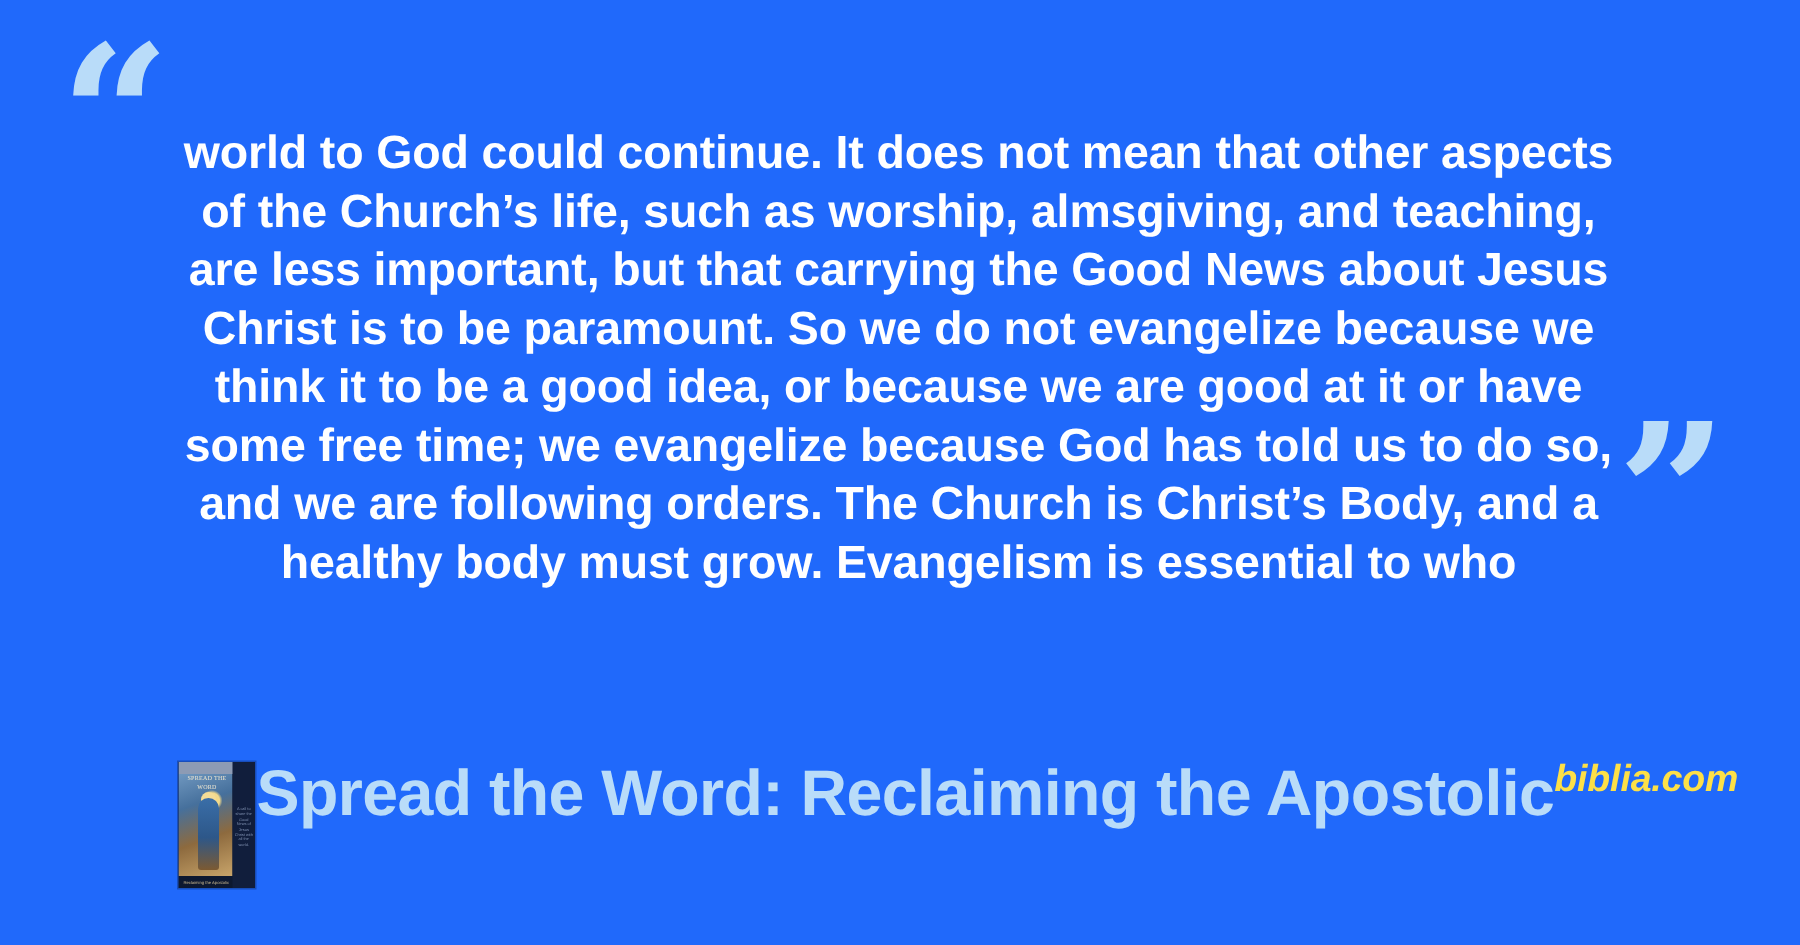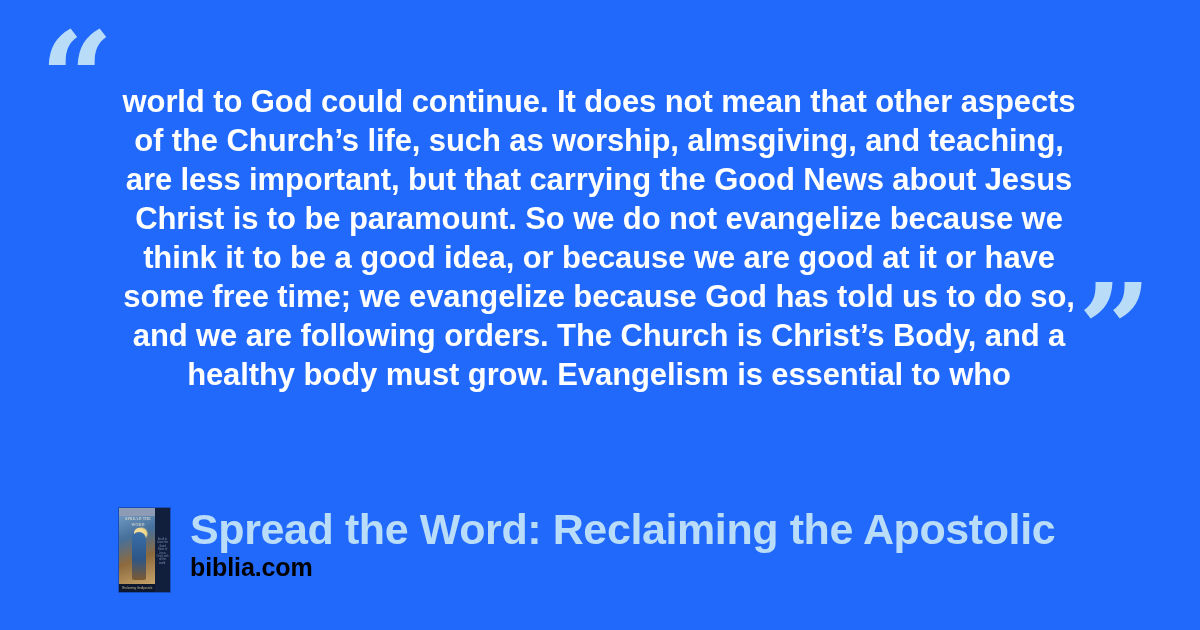--- a/index.html
+++ b/index.html
@@ -147,23 +147,23 @@
     position: absolute;
     left: 0;
     bottom: 2px;
     width: 37px;
     text-align: center;
     font-size: 2.8px;
     color: #cbb98f;
   }
 
   .footer-text {
-    margin-left: 20px;
+    margin-left: 1px;
     display: flex;
-    flex-direction: column;
+    flex-direction: row;
   }
   .book-title {
     margin: 0;
     color: #b9dcf9;
     font-size: 43px;
     font-weight: 700;
     line-height: 48px;
     letter-spacing: -0.4px;
     white-space: nowrap;
   }
@@ -206,18 +206,18 @@
       <div class="cover-band"></div>
       <div class="cover-side">
         <div class="cover-blurb">A call to share the Good News of Jesus Christ with all the world.</div>
       </div>
       <div class="cover-title">Spread the Word</div>
       <div class="cover-foot">Reclaiming the Apostolic</div>
     </div>
 
     <div class="footer-text">
       <div class="book-title" style="color: rgb(185, 220, 249);">Spread the Word: Reclaiming the Apostolic</div>
-      <div class="site-name" style="color: #000000;">biblia.com</div>
+      <div class="site-name" style="color: #fde047; font-style: italic;">biblia.com</div>
     </div>
 
   </div>
 
 </div>
 
 </body></html>

